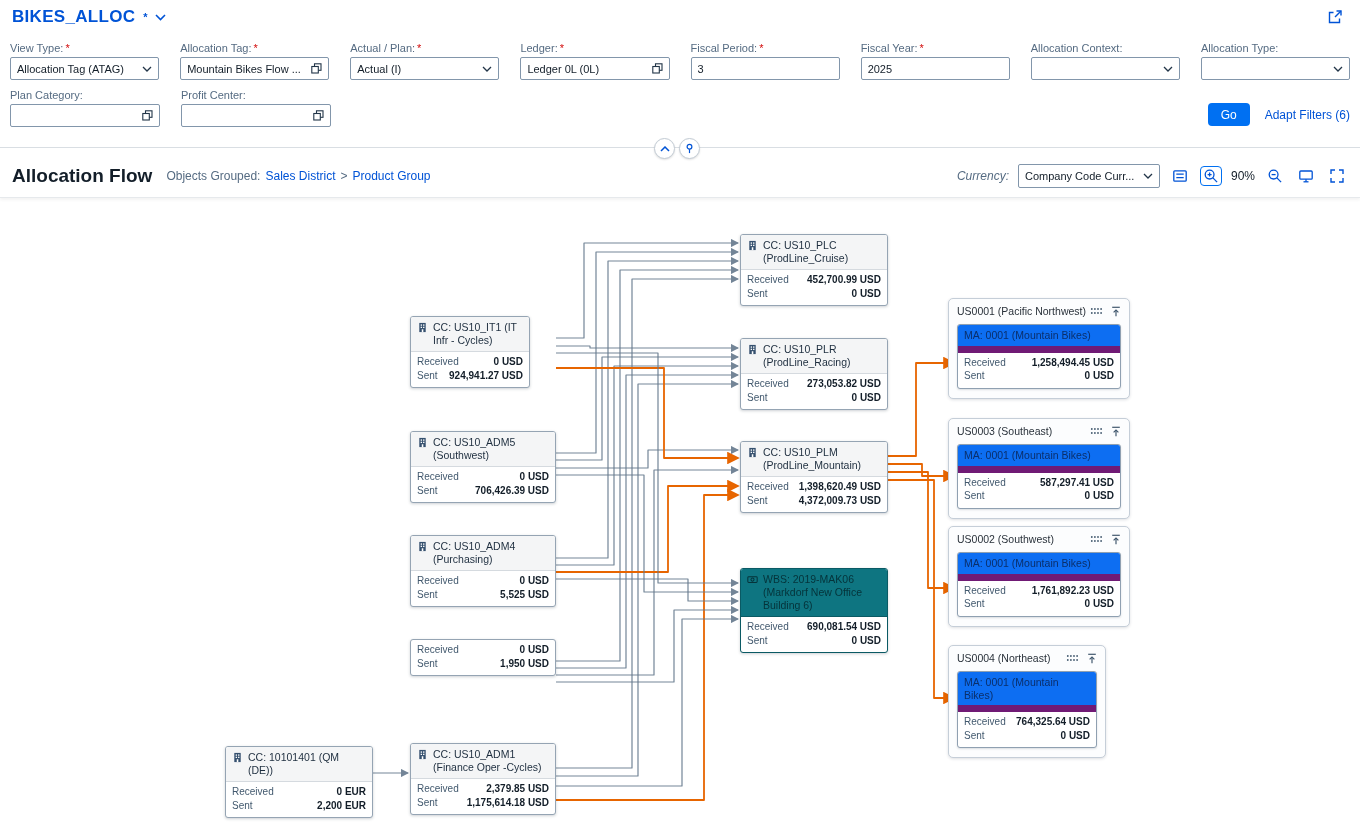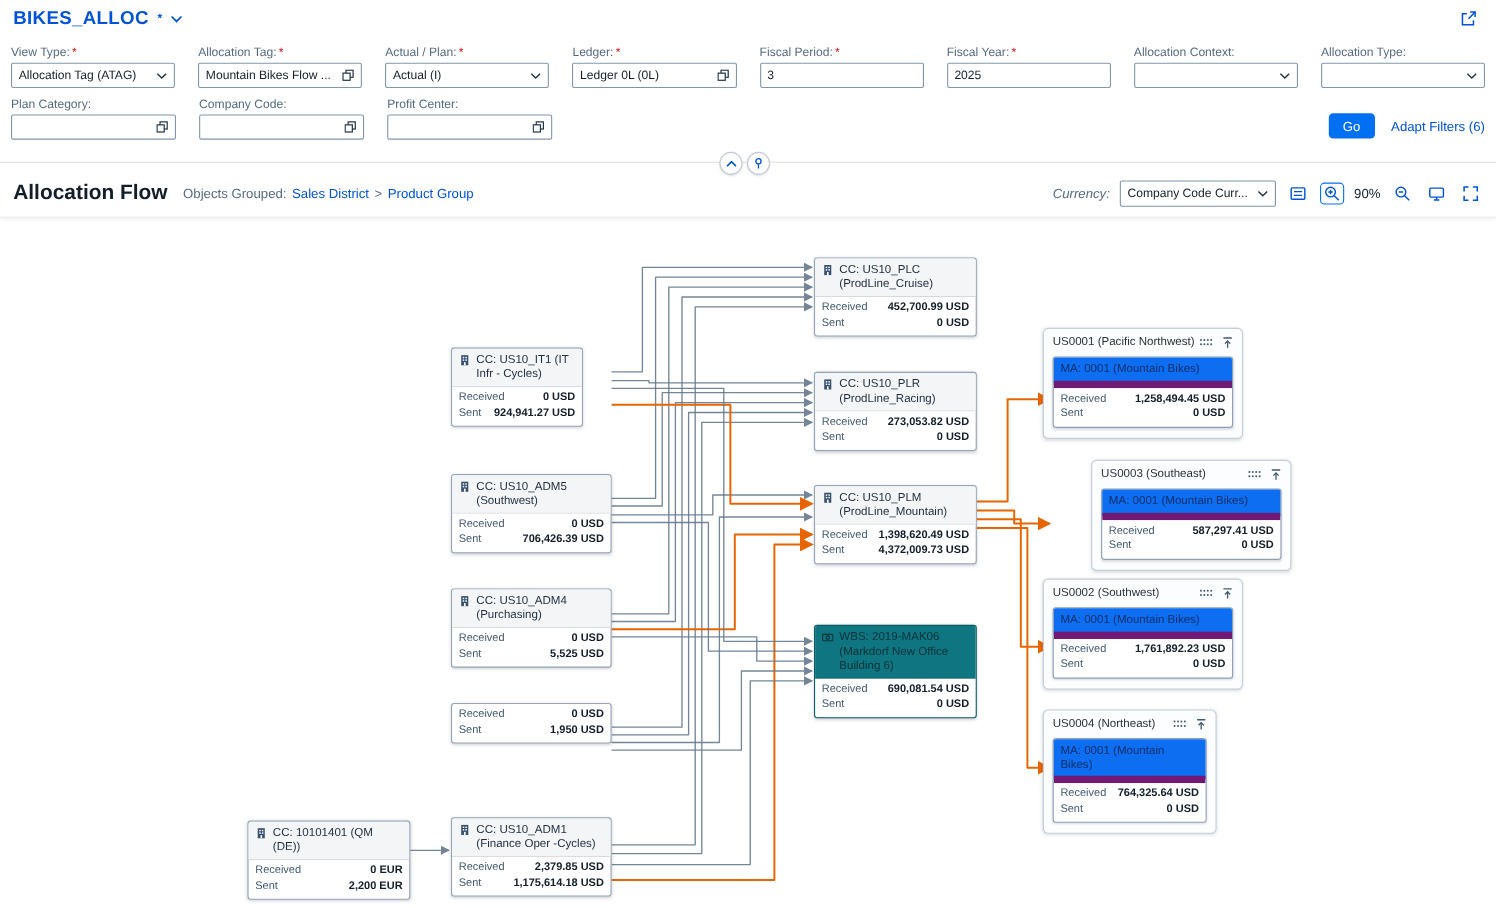--- a/index.html
+++ b/index.html
@@ -187,32 +187,20 @@
               <path d="M1 1l4 4 4-4" fill="none" stroke="#223548" stroke-width="1.3"></path>
             </svg>
           </span>
         </div>
       </div>
     </div>
   <div class="row2-wrap">
     <div class="row2-fields" id="filter-row2">
         <div class="field">
           <div class="field-label">Plan Category:</div>
-          <div class="control">
-            <span class="val"></span>
-            <span class="ctl-ic">
-              <svg width="11" height="11" viewBox="0 0 11 11" fill="none" stroke="#223548" stroke-width="1.1">
-                <rect x="3.5" y="0.8" width="6.5" height="6.5"></rect>
-                <rect x="0.8" y="3.5" width="6.5" height="6.5" fill="#fff"></rect>
-              </svg>
-            </span>
-          </div>
-        </div>
-        <div class="field">
-          <div class="field-label">Company Code:</div>
           <div class="control">
             <span class="val"></span>
             <span class="ctl-ic">
               <svg width="11" height="11" viewBox="0 0 11 11" fill="none" stroke="#223548" stroke-width="1.1">
                 <rect x="3.5" y="0.8" width="6.5" height="6.5"></rect>
                 <rect x="0.8" y="3.5" width="6.5" height="6.5" fill="#fff"></rect>
               </svg>
             </span>
           </div>
         </div>
@@ -606,21 +594,21 @@
               <span class="k">Received</span>
               <span class="v">1,258,494.45 USD</span>
             </div>
             <div class="kv">
               <span class="k">Sent</span>
               <span class="v">0 USD</span>
             </div>
           </div>
         </div>
       </div>
-      <div class="group" style="left: 948px; top: 220px; width: 182px; margin-left: 44px;">
+      <div class="group" style="left: 948px; top: 220px; width: 182px;">
         <div class="group-hd">
           <span class="gt">US0003 (Southeast)</span>
           <span class="group-ics">
             <span style="display:flex;">
               <svg width="13" height="8" viewBox="0 0 13 8">
                 <circle cx="1.8" cy="2" r="0.9" fill="#42596e"></circle>
                 <circle cx="1.8" cy="6" r="0.9" fill="#42596e"></circle>
                 <circle cx="4.9" cy="2" r="0.9" fill="#42596e"></circle>
                 <circle cx="4.9" cy="6" r="0.9" fill="#42596e"></circle>
                 <circle cx="8" cy="2" r="0.9" fill="#42596e"></circle>

